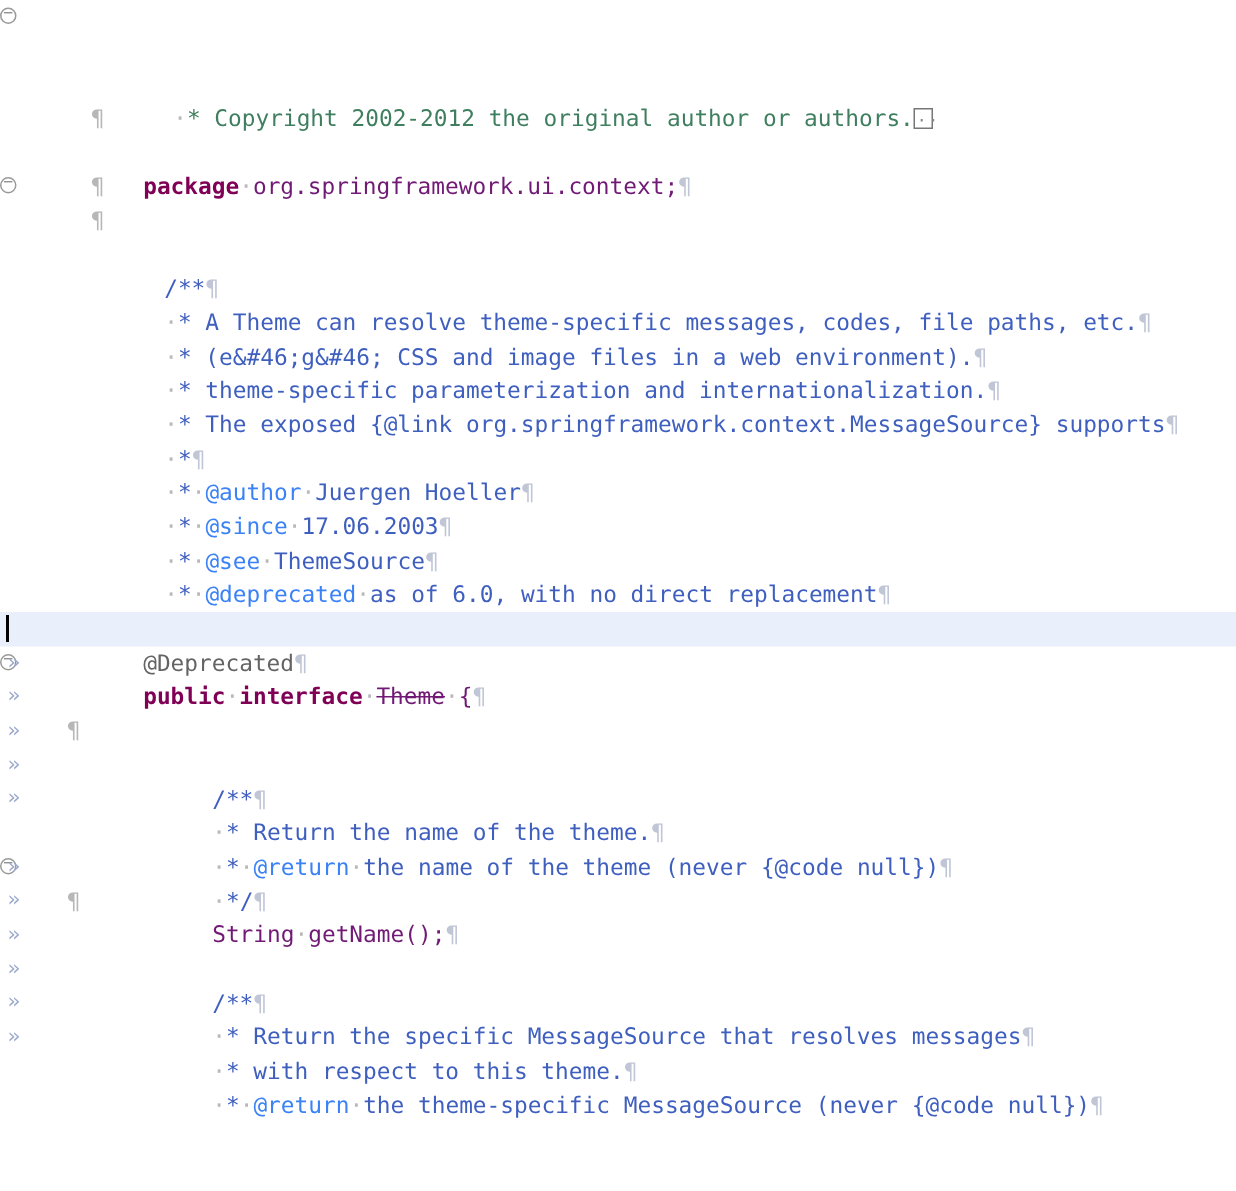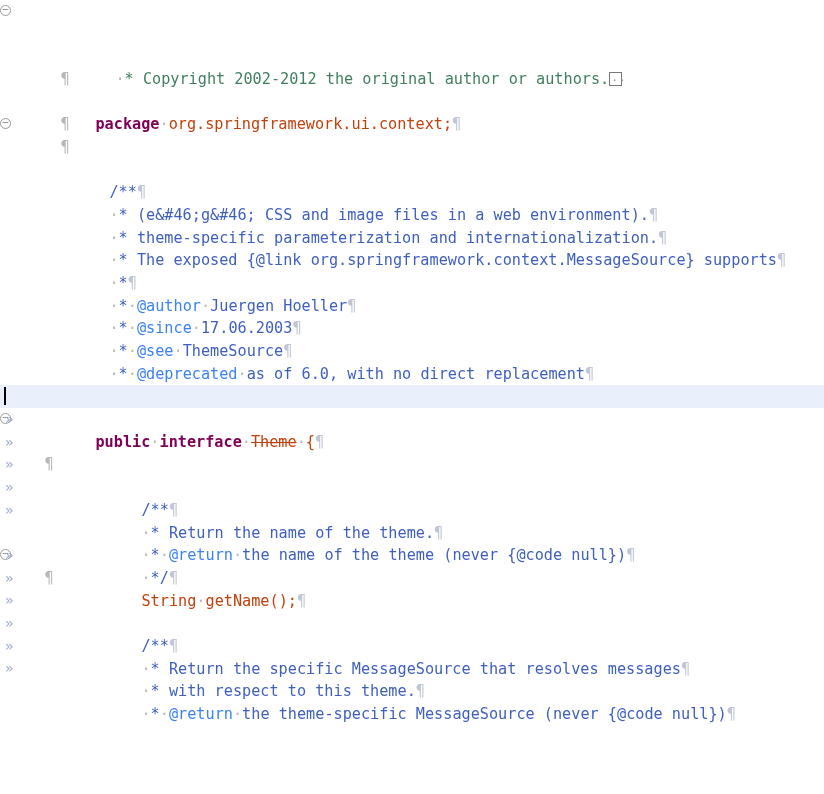--- a/index.html
+++ b/index.html
@@ -47,21 +47,21 @@
   .fold:after{ content:"\2212"; position:relative; top:-1px; }
   .ig{
     position:absolute; top:0; height:22.68px; line-height:22.68px;
     color:#9aa8cc; font-size:14px;
   }
   .ig1{ left:5px; }
   .code{ position:relative; padding-left:4px; display:inline-block; }
 
   
   .kw        { color:#7f0055; font-weight:bold; }
-  .plain     { color:#c2410c; }
+  .plain     { color:#701a75; }
   .cmt       { color:#3f7f5f; }
   .jdoc      { color:#3f5fbf; }
   .jdoclink  { color:#3f5fbf; }
   .jdoctag   { color:#3b82f6; }
   .anno      { color:#646464; }
   .strike    { text-decoration:line-through; text-decoration-thickness:1px;text-align:right; }
 
   
   .sp  { color:#b9b9b9; }
   .pil { color:#c0c6d6; }
@@ -125,20 +125,26 @@
     <span class="code" style="padding-left:24px"><span class="pil-g">¶</span></span>
   </div>
 
   <div class="line">
     <span class="gut"><span class="fold"></span></span>
     <span class="code" style="padding-left:18px">
       <span class="jdoc">/**</span><span class="pil">¶</span>
     </span>
   </div>
 
+  <div class="line">
+    <span class="gut"></span>
+    <span class="code" style="padding-left:18px">
+      <span class="sp">·</span><span class="jdoc">* A Theme can resolve theme-specific messages, codes, file paths, etc.</span><span class="pil">¶</span>
+    </span>
+  </div>
 
   <div class="line">
     <span class="gut"></span>
     <span class="code" style="padding-left:18px">
       <span class="sp">·</span><span class="jdoc">* (e&amp;#46;g&amp;#46; CSS and image files in a web environment).</span><span class="pil">¶</span>
     </span>
   </div>
 
   <div class="line">
     <span class="gut"></span>
@@ -192,20 +198,23 @@
 
   <div class="line">
     <span class="gut"></span>
     <span class="code" style="padding-left:18px">
       <span class="sp">·</span><span class="jdoc">*/</span><span class="pil">¶</span>
     </span>
   </div>
 
   <div class="line">
     <span class="gut"></span>
+    <span class="code" style="padding-left:4px">
+      <span class="anno">@Deprecated</span><span class="pil">¶</span>
+    </span>
   </div>
 
   <div class="line">
     <span class="gut"></span>
     <span class="code" style="padding-left:4px">
       <span class="kw">public</span><span class="sp">·</span><span class="kw">interface</span><span class="sp">·</span><span class="plain strike">Theme</span><span class="sp">·</span><span class="plain">{</span><span class="pil">¶</span>
     </span>
   </div>
 
   <div class="line cursorline">

